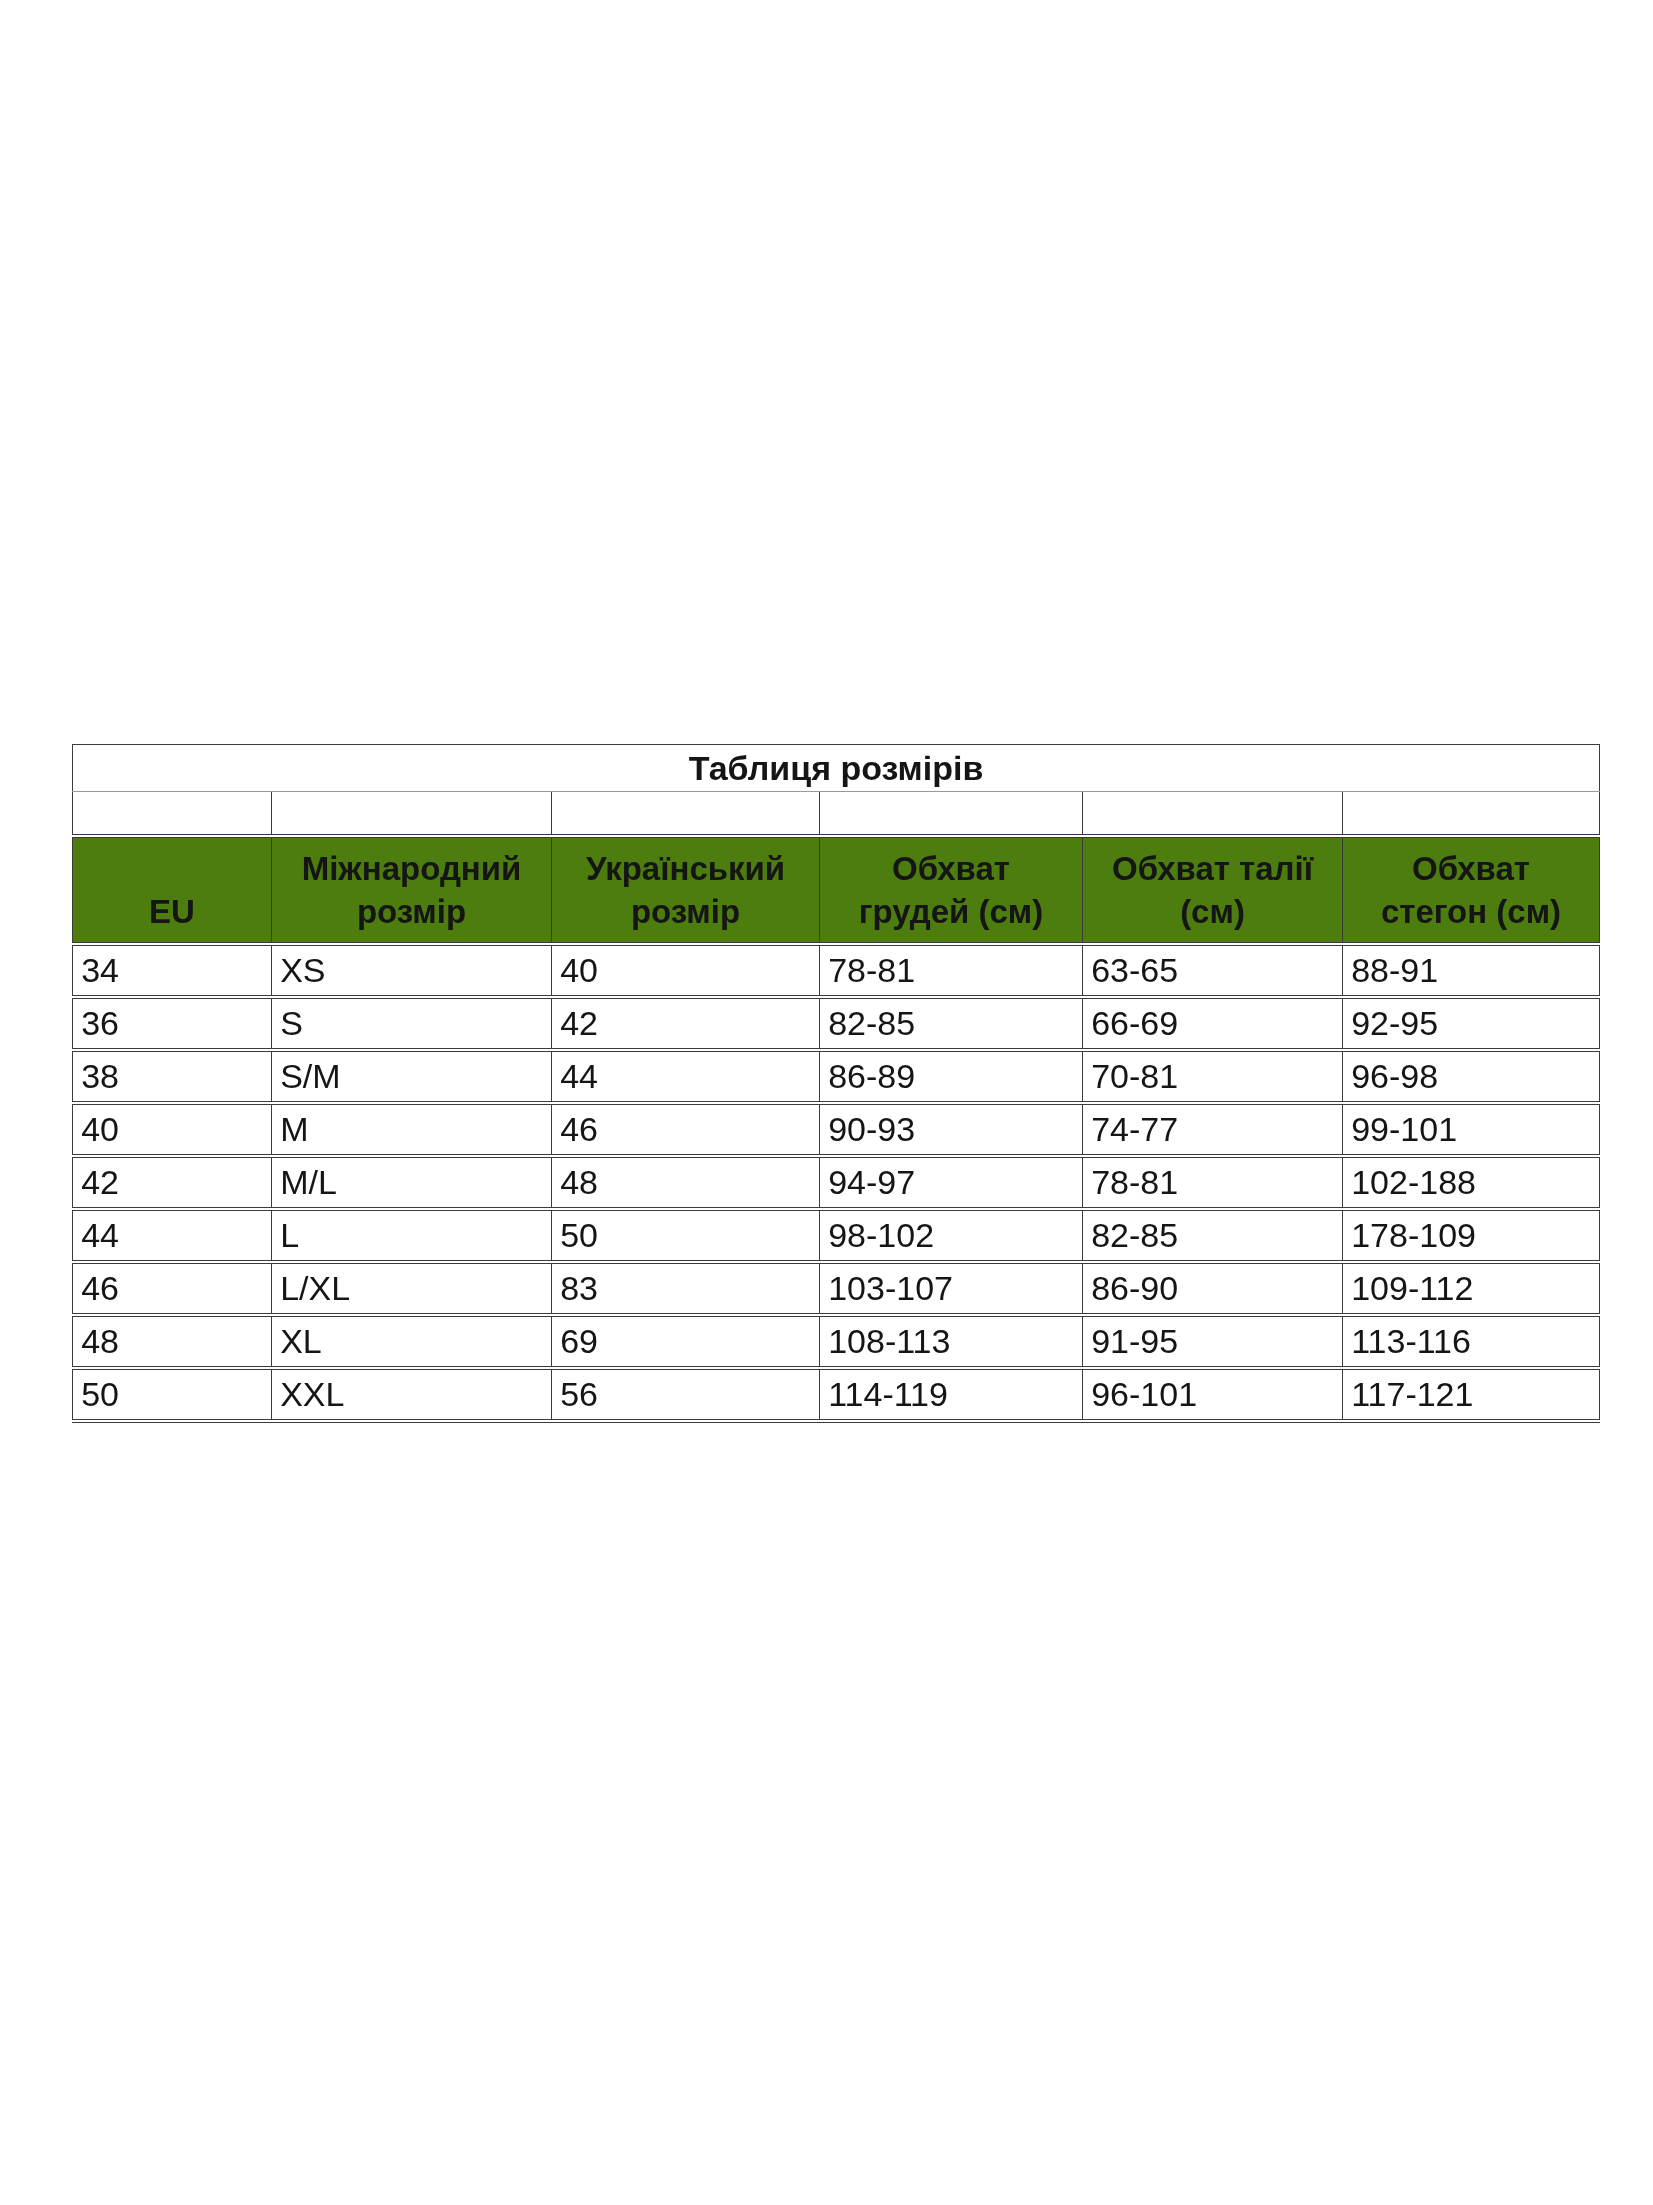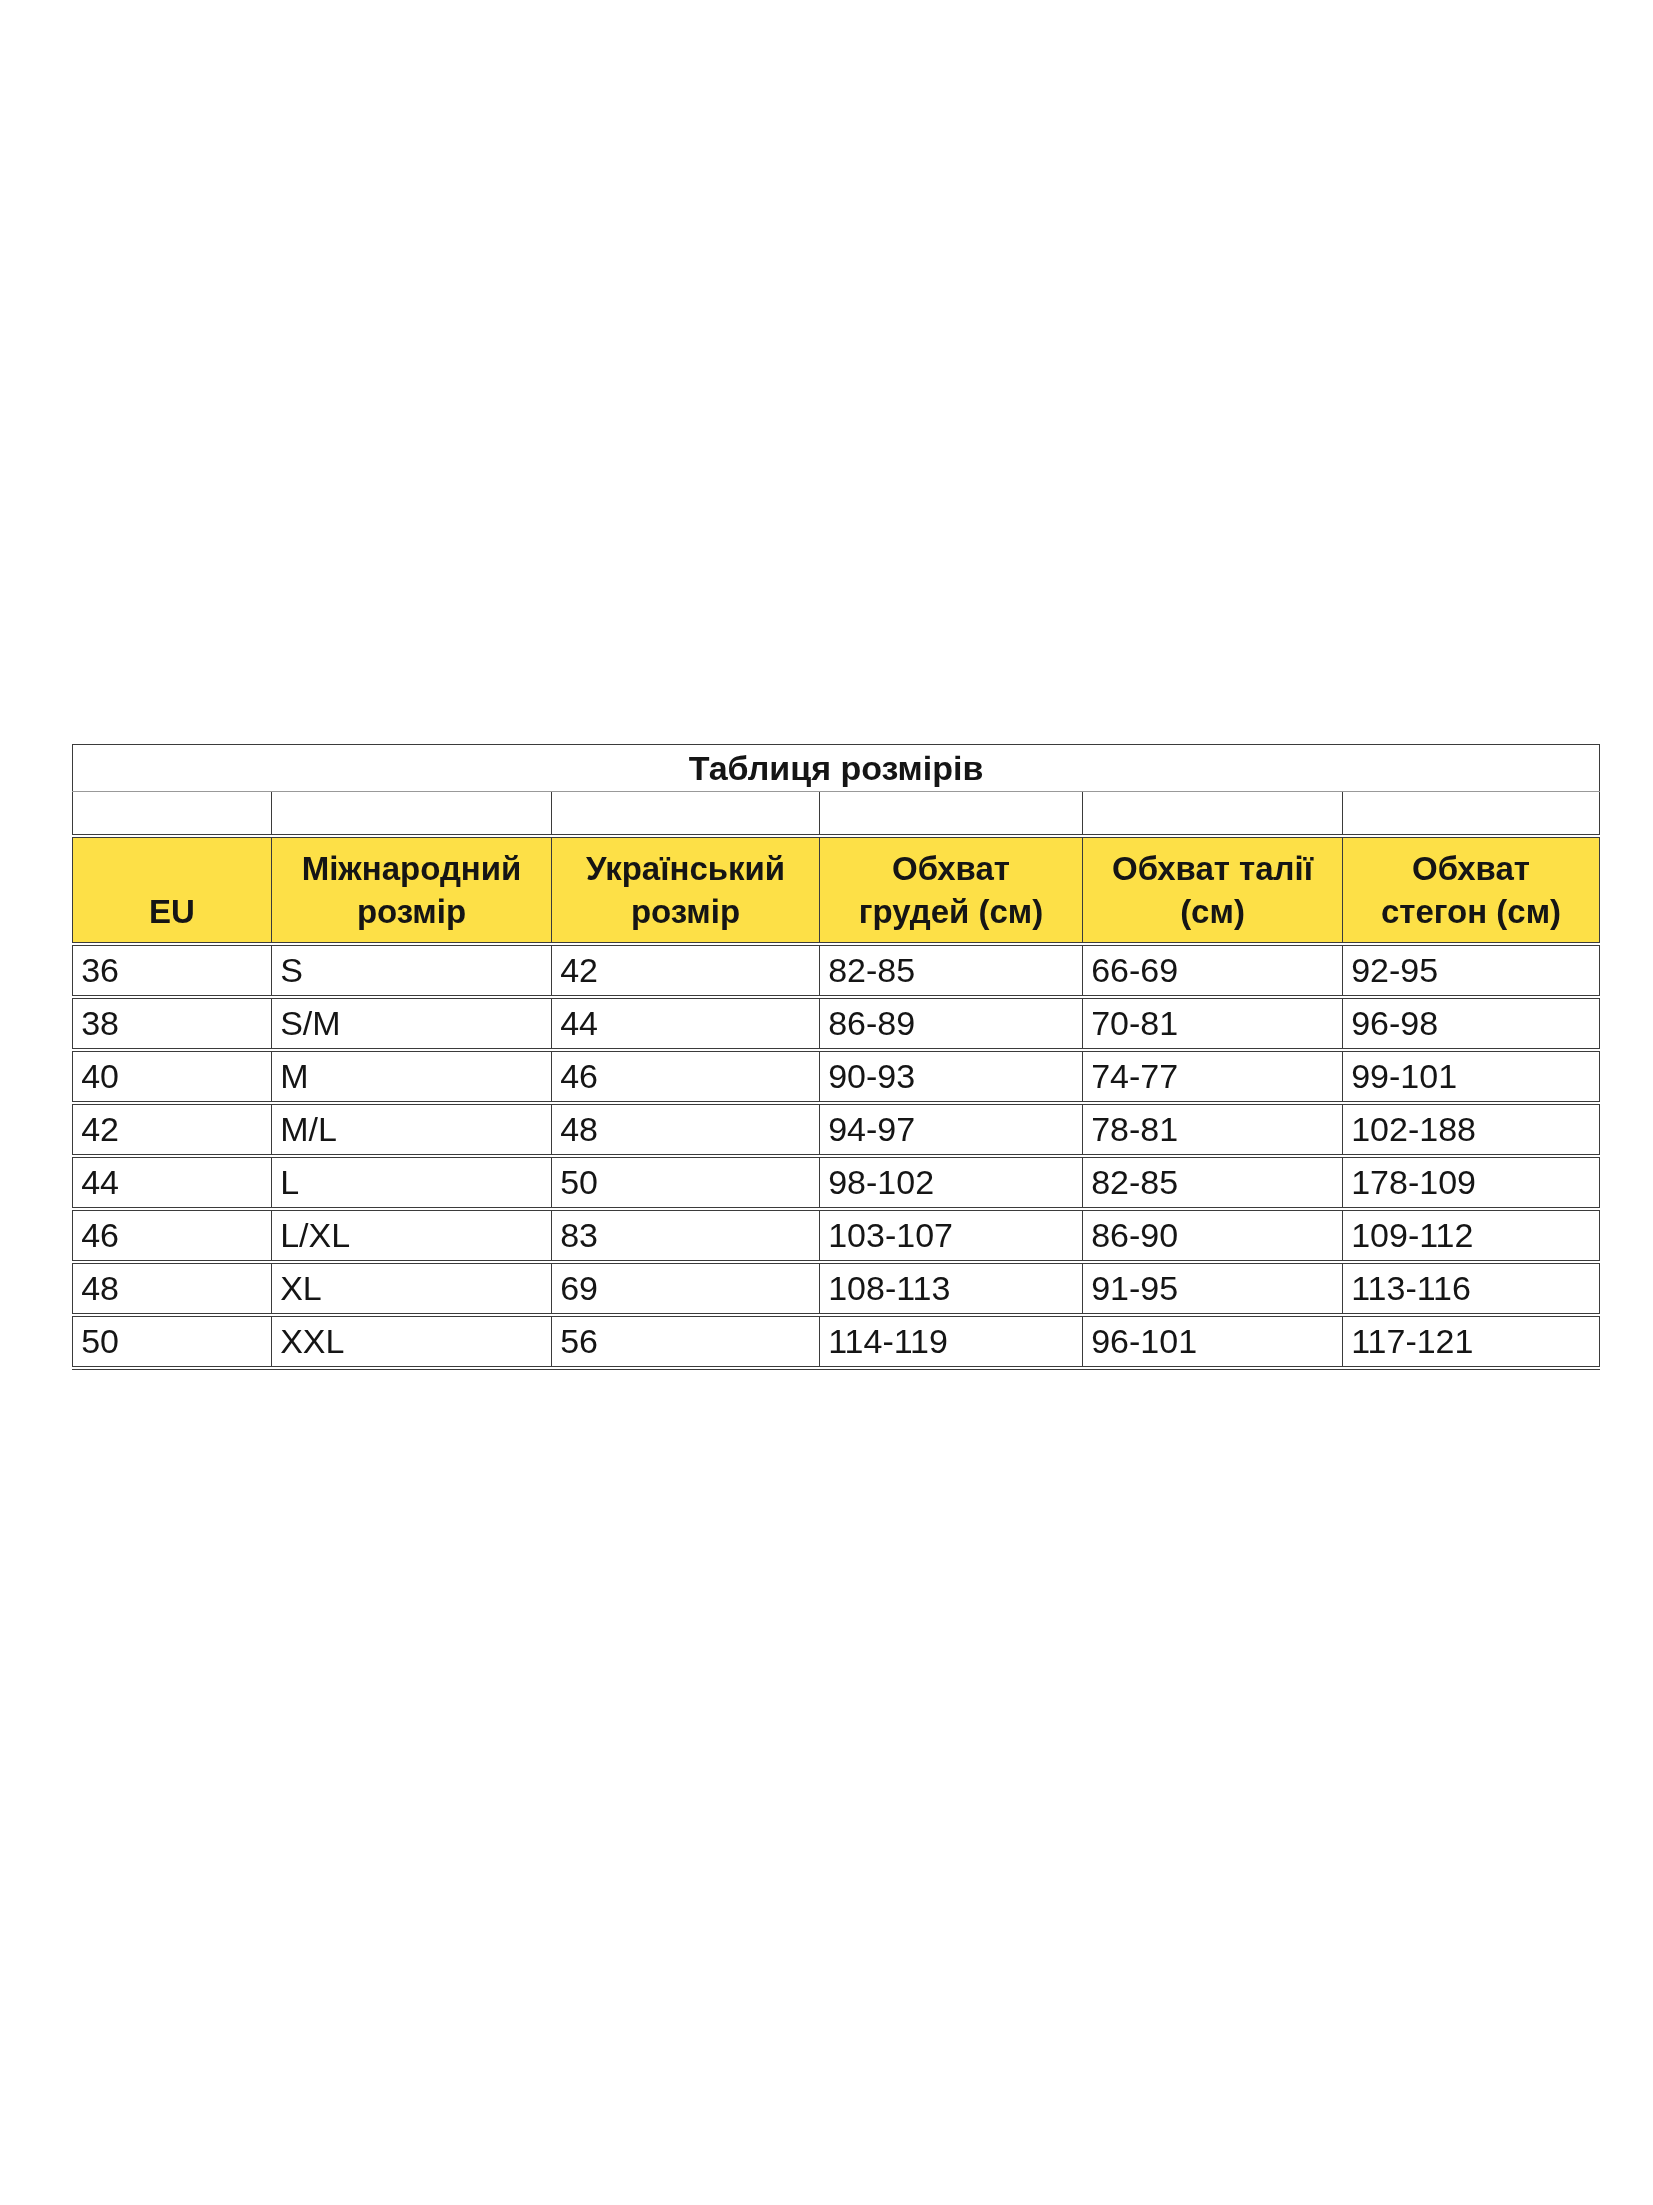--- a/index.html
+++ b/index.html
@@ -37,21 +37,21 @@
     vertical-align: middle;
     border-bottom: 0.8px solid #999999;
   }
   tr.spacer-row td {
     height: 42px;
     border-top: 0.8px solid #999999;
     border-bottom: 4.1px double #3b3b3b;
   }
   tr.header-row th {
     height: 96px;
-    background: #fde047;
+    background: #4d7c0f;
     font-size: 33px;
     font-weight: bold;
     line-height: 1.3;
     text-align: center;
     vertical-align: bottom;
     padding-bottom: 8.2px;
     white-space: pre-line;
     border-top: 4.1px double #3b3b3b;
     border-bottom: 4.1px double #3b3b3b;
   }
@@ -98,20 +98,28 @@
     <th>Український
 розмір</th>
     <th>Обхват
 грудей (см)</th>
     <th>Обхват талії
 (см)</th>
     <th>Обхват
 стегон (см)</th>
   </tr>
 
+  <tr class="data-row">
+    <td>34</td>
+    <td>XS</td>
+    <td>40</td>
+    <td>78-81</td>
+    <td>63-65</td>
+    <td>88-91</td>
+  </tr>
   <tr class="data-row">
     <td>36</td>
     <td>S</td>
     <td>42</td>
     <td>82-85</td>
     <td>66-69</td>
     <td>92-95</td>
   </tr>
   <tr class="data-row">
     <td>38</td>

